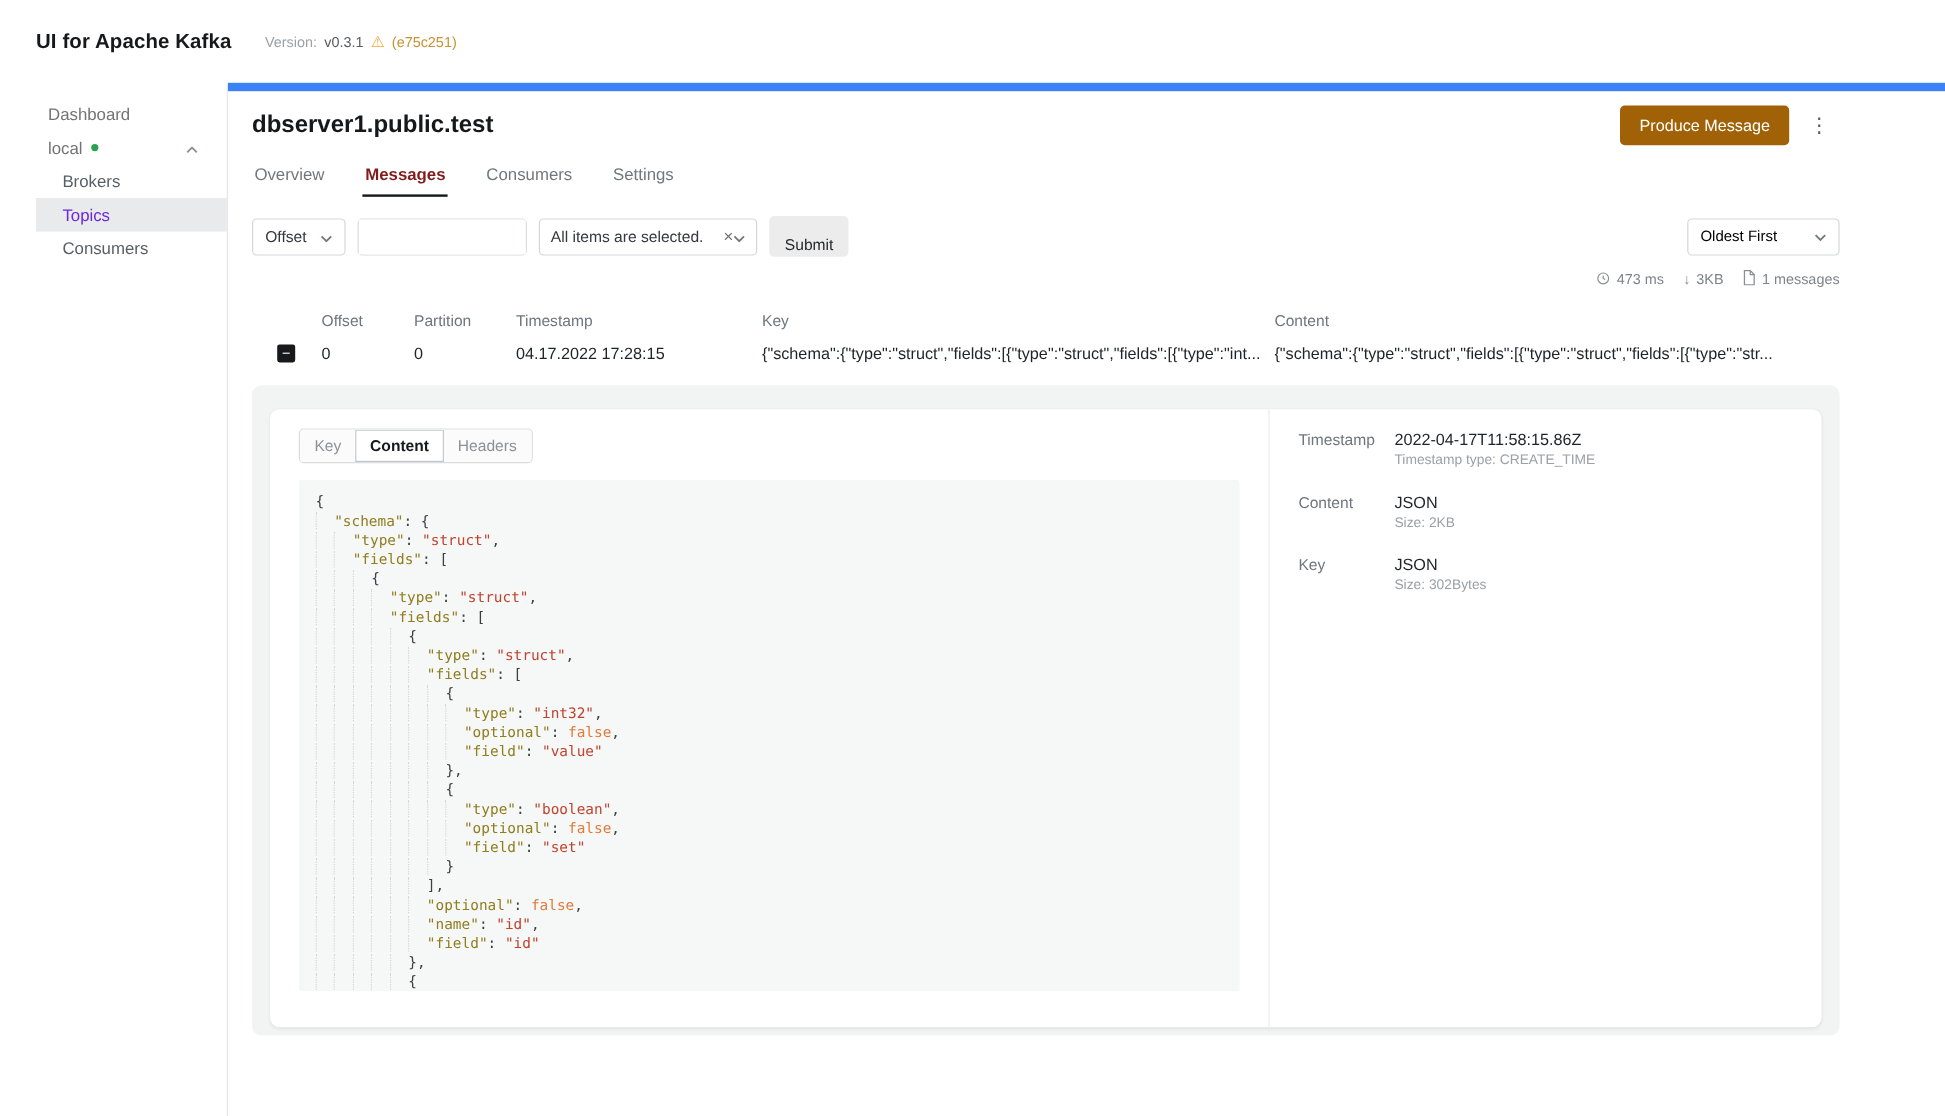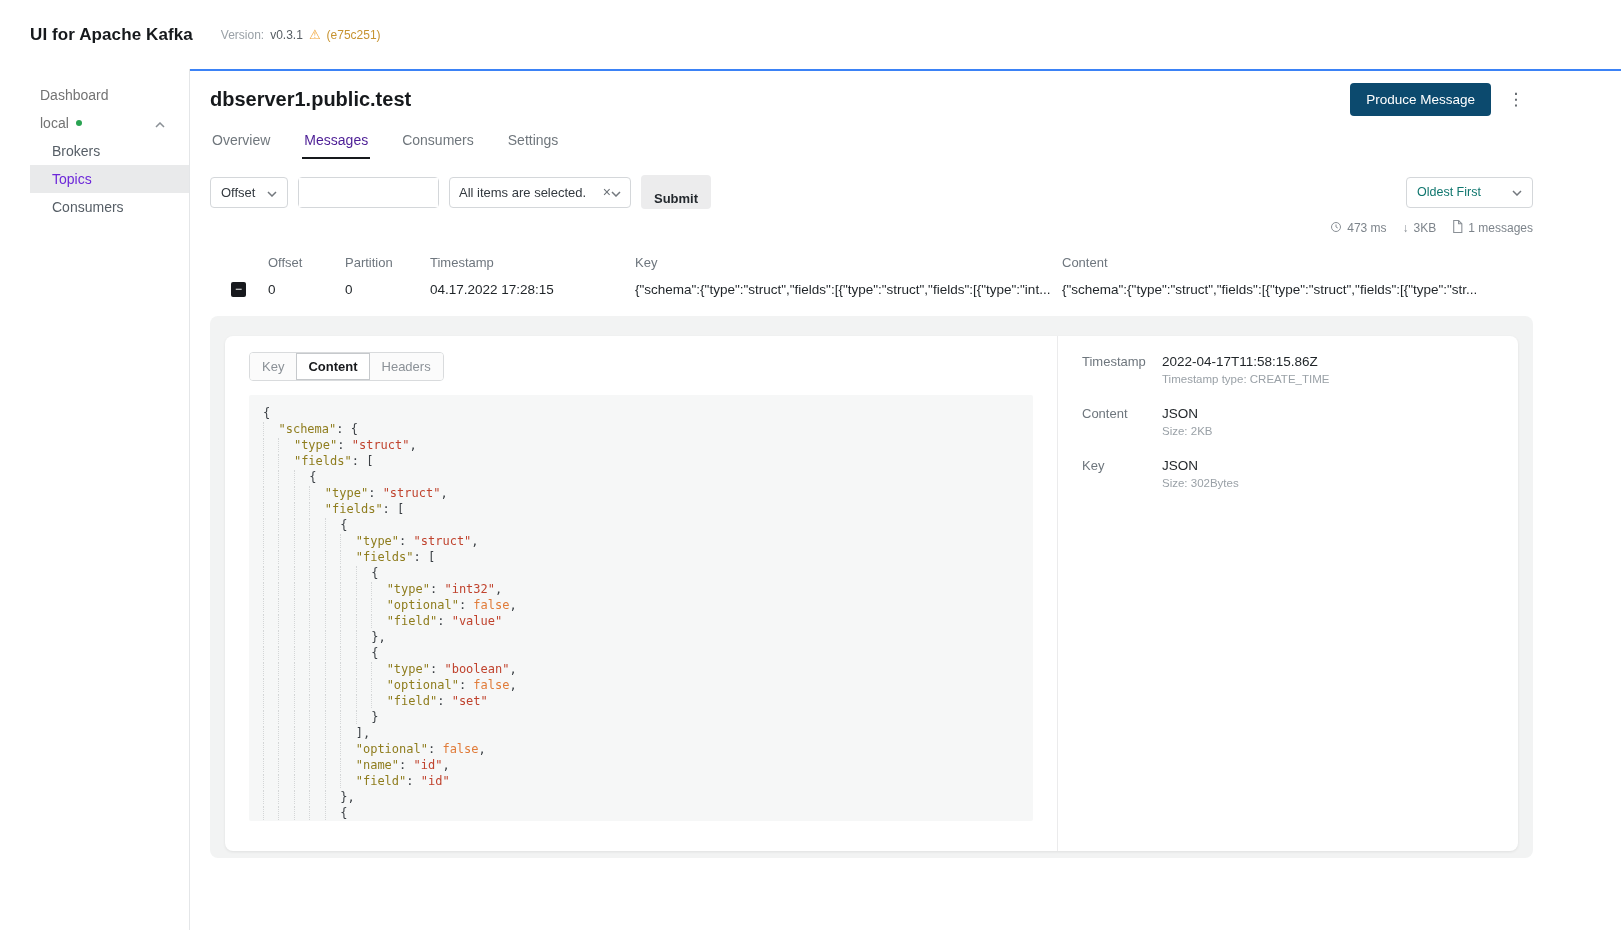--- a/index.html
+++ b/index.html
@@ -11,64 +11,64 @@
   .logo { font-size:17px; font-weight:700; color:#16191c; letter-spacing:.1px; cursor:pointer; }
   .version-wrap { display:flex; align-items:flex-start; gap:6px; margin-left:28px; font-size:12px; }
   .version-label { color:#9aa1a7; }
   .version-value { color:#565d63; }
   .warn-icon { color:#F0A437; font-size:13px; line-height:1; }
   .commit { color:#C79330; }
 
   
   .layout { display:flex; height:861px; }
   .sidebar { width:190px; border-right:1px solid #e4e6e8; padding-top:12px; flex-shrink:0; }
-  .main { flex:1; border-top:2px solid #3b82f6; padding:12px 88px 0 20px; overflow:hidden; }
+  .main { flex:1; border-top:7px solid #3b82f6; padding:12px 88px 0 20px; overflow:hidden; }
 
   
   .nav-item { font-size:14px; color:#737373; padding:6px 10px 6px 10px; margin-left:30px;
     cursor:pointer; display:flex; align-items:center; }
   .nav-item.sub { padding-left:22px; color:#565e66; }
   .nav-item.active { background:#e9eaeb; color:#6d28d9; }
   .cluster-dot { width:6px; height:6px; border-radius:50%; background:#29A352; margin-left:7px; }
   .chev-up { margin-left:auto; margin-right:14px; }
 
   
   .page-head { display:flex; align-items:center; }
   .page-title { font-size:20px; font-weight:700; color:#16191c; flex:1; }
-  .btn-primary { background:#0c4a6e; color:#fff; border:none; border-radius:4px; height:33px;
+  .btn-primary { background:#a16207; color:#fff; border:none; border-radius:4px; height:33px;
     padding:0 16px; font-size:13.5px; font-weight:500; font-family:inherit; cursor:pointer; }
   .kebab-btn { background:none; border:none; width:34px; height:33px; margin-left:8px;
     font-size:17px; color:#565c62; cursor:pointer; }
 
   
   .tabs { display:flex; gap:30px; margin-top:10px; }
   .tab { font-size:14px; color:#70777d; padding:6px 2px 9px; cursor:pointer; }
-  .tab.active { color:#4c1d95; font-weight:400; border-bottom:2px solid #16191c; }
+  .tab.active { color:#7f1d1d; font-weight:700; border-bottom:2px solid #16191c; }
 
   
   .toolbar { display:flex; align-items:center; gap:10px; margin-top:16px; }
   .control { height:31px; border:1px solid #d4d7da; border-radius:4px; background:#fff;
     display:flex; align-items:center; font-size:13px; color:#33393f; }
   .search-box { width:295px; position:relative; }
   .search-box input { border:none; outline:none; width:100%; height:100%; padding:0 10px 0 33px;
     font-size:13px; font-family:inherit; color:#33393f; background:transparent; }
   .search-box input::placeholder { color:#9aa1a7; }
   .search-ic { position:absolute; left:11px; top:8px; }
   .select { padding:0 10px; cursor:pointer; }
   .select .chev { margin-left:auto; }
   .seek-select { width:78px; }
   .seek-input { width:141px; }
   .seek-input input { border:none; outline:none; width:100%; height:100%; padding:0 10px;
     font-family:inherit; font-size:13px; }
   .multiselect { width:182px; padding:0 9px; cursor:pointer; gap:0; }
   .clear-x { color:#6a7076; font-size:14px; line-height:1; margin-left:auto; cursor:pointer; }
   .btn-light { background:#ececed; color:#24292e; border:none; border-radius:4px; height:34px;
-    padding:16px 13px; font-size:13px; font-family:inherit; cursor:pointer;font-weight:bold; }
+    padding:16px 13px; font-size:13px; font-family:inherit; cursor:pointer; }
   .spacer { flex:1; }
-  .sort-select { width:127px; font-size:12.5px; color:#0f766e; }
+  .sort-select { width:127px; font-size:12.5px; color:#000000; }
 
   
   .stats { display:flex; justify-content:flex-end; gap:16px; margin-top:11px;
     font-size:12px; color:#7d848b; align-items:center; }
   .stat { display:flex; align-items:center; gap:5px; }
   .dl-arrow { font-size:12px; color:#8a9096; }
 
   
   .msg-table { margin-top:14px; }
   .trow { display:grid; grid-template-columns:58px 77px 85px 205px 427px 1fr; align-items:center; }

